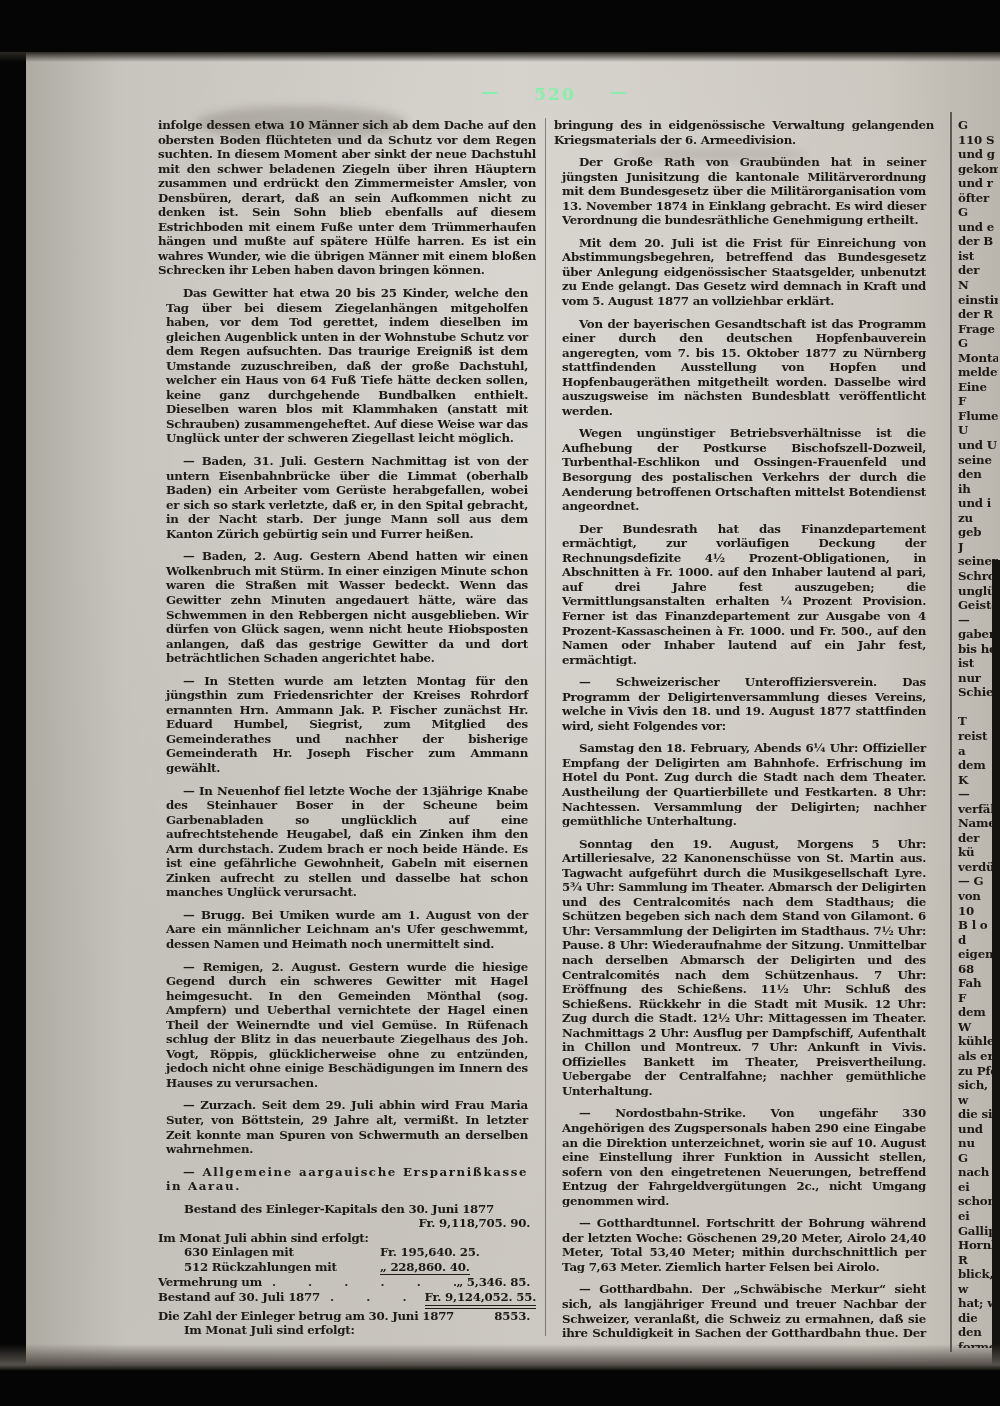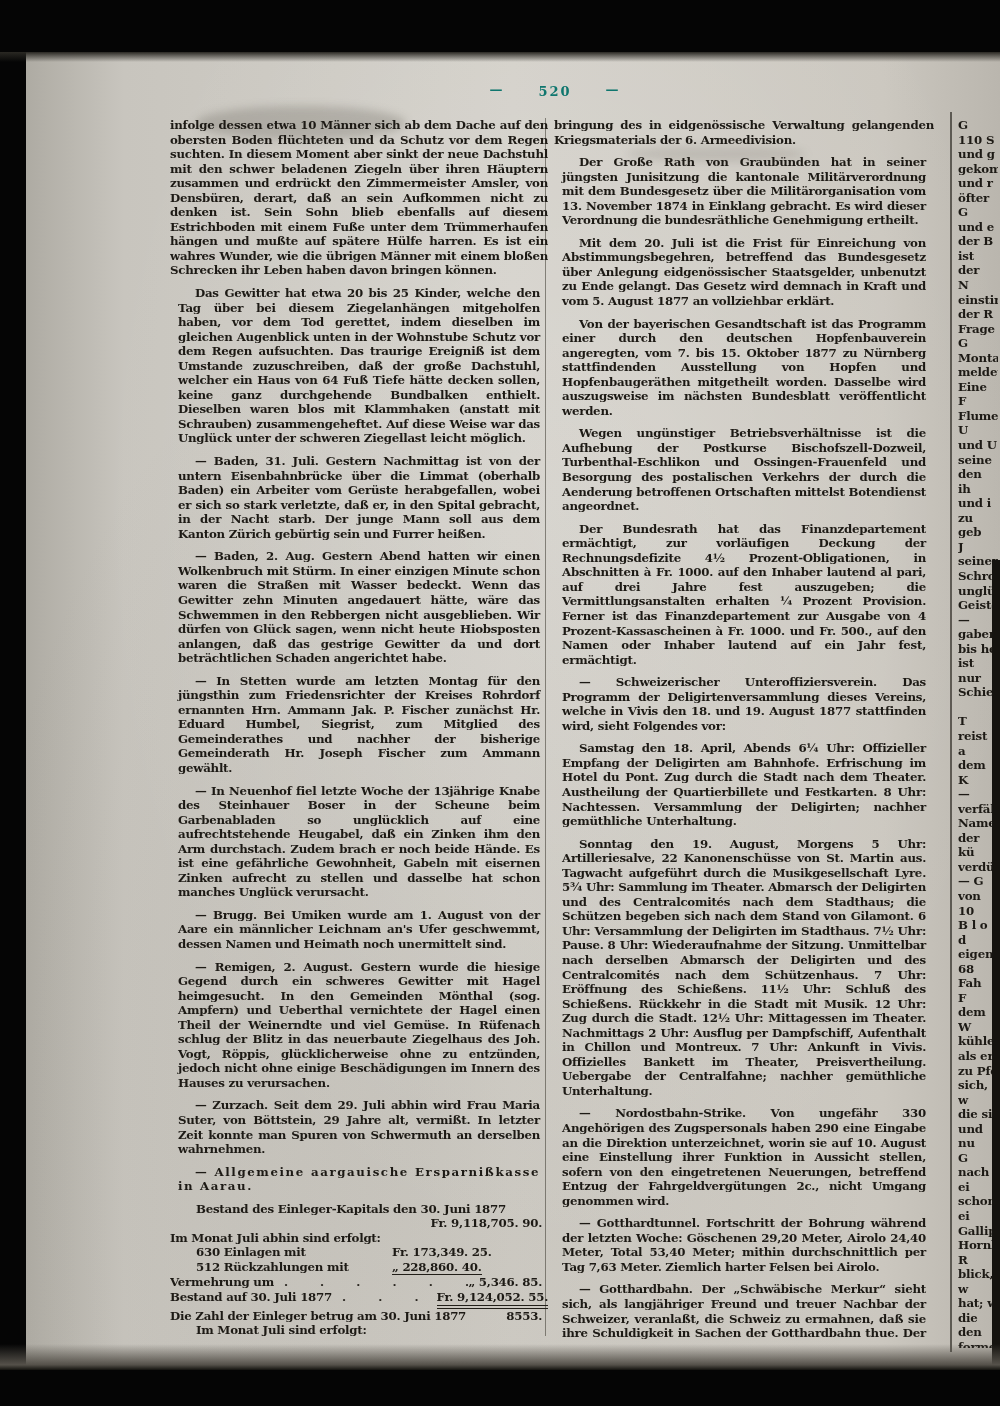--- a/index.html
+++ b/index.html
@@ -24,33 +24,33 @@
   .band-bottom::before{content:"";position:absolute;left:0;top:-26px;width:1000px;height:26px;
          background:linear-gradient(rgba(20,19,16,0),#55514a 80%,#14130f);}
   .right-shadow{position:absolute;right:0;top:560px;width:8px;height:812px;background:#15130f;}
   .smudge{position:absolute;border-radius:50%;filter:blur(4px);}
   .sm1{left:170px;top:56px;width:210px;height:34px;background:rgba(70,64,56,0.22);}
   .sm2{left:600px;top:96px;width:180px;height:16px;background:rgba(70,64,56,0.14);}
   .sm3{left:210px;top:1330px;width:300px;height:18px;background:rgba(70,64,56,0.10);}
 
   
   .pagenum{position:absolute;left:330px;top:84px;width:450px;text-align:center;
-         font-size:13px;font-weight:bold;color:#0f766e;letter-spacing:2px;}
+         font-size:17px;font-weight:bold;color:#86efac;letter-spacing:2px;}
   .pagenum .d{display:inline-block;margin:0 34px;transform:translateY(-2px);}
 
   
   .divider{position:absolute;width:1px;background:rgba(60,56,48,0.55);}
   .div1{left:545px;top:118px;height:1218px;}
   .div2{left:950px;top:112px;height:1240px;width:2px;background:rgba(40,37,31,0.65);}
 
   
   .col{position:absolute;top:118px;height:1222px;overflow:hidden;color:#1d1a15;
        font-size:11.8px;line-height:14.55px;font-weight:bold;letter-spacing:-0.25px;
        text-align:justify;}
-  #colL{left:170px;width:378px;}
+  #colL{left:158px;width:378px;}
   #colR{left:554px;width:380px;}
   .p{text-indent:17px;margin:8px;}
   .p-cont{text-indent:0;margin:0;}
   .gesperrt{letter-spacing:1.6px;}
   
   .bank{margin:1px 0;}
   .bkrow{display:flex;align-items:baseline;white-space:nowrap;}
   .bl{flex:0 0 auto;}
   .leader{flex:1 1 auto;overflow:hidden;letter-spacing:14px;color:#2a2620;text-indent:10px;}
   .bv{flex:0 0 auto;text-align:right;}
@@ -103,21 +103,21 @@
           <span class="bl">Bestand des Einleger-Kapitals den 30. Juni 1877</span>
         </div>
       <div class="bkrow vonly vr8">
           <span class="bv">Fr. 9,118,705. 90.</span>
         </div>
       <div class="bkrow">
           <span class="bl">Im Monat Juli abhin sind erfolgt:</span>
         </div>
       <div class="bkrow ind1 vmid">
           <span class="bl">630 Einlagen mit</span>
-          <span class="bv">Fr. 173,349. 25.</span>
+          <span class="bv">Fr. 195,640. 25.</span>
         </div>
       <div class="bkrow ind1 vmid u">
           <span class="bl">512 Rückzahlungen mit</span>
           <span class="bv">„  228,860. 40.</span>
         </div>
       <div class="bkrow vr8">
           <span class="bl">Vermehrung um</span>
           <span class="leader">.       .       .       .       .       .</span>
           <span class="bv">„       5,346. 85.</span>
         </div>
@@ -166,21 +166,21 @@
   </div>
 
   <div class="col" id="colR">
     <p class="p-cont">bringung des in eidgenössische Verwaltung gelangenden Kriegsmaterials der 6. Armeedivision.</p>
     <p class="p">Der Große Rath von Graubünden hat in seiner jüngsten Junisitzung die kantonale Militärverordnung mit dem Bundesgesetz über die Militärorganisation vom 13. November 1874 in Einklang gebracht. Es wird dieser Verordnung die bundesräthliche Genehmigung ertheilt.</p>
     <p class="p">Mit dem 20. Juli ist die Frist für Einreichung von Abstimmungsbegehren, betreffend das Bundesgesetz über Anlegung eidgenössischer Staatsgelder, unbenutzt zu Ende gelangt. Das Gesetz wird demnach in Kraft und vom 5. August 1877 an vollziehbar erklärt.</p>
     <p class="p">Von der bayerischen Gesandtschaft ist das Programm einer durch den deutschen Hopfenbauverein angeregten, vom 7. bis 15. Oktober 1877 zu Nürnberg stattfindenden Ausstellung von Hopfen und Hopfenbaugeräthen mitgetheilt worden. Dasselbe wird auszugsweise im nächsten Bundesblatt veröffentlicht werden.</p>
     <p class="p">Wegen ungünstiger Betriebsverhältnisse ist die Aufhebung der Postkurse Bischofszell-Dozweil, Turbenthal-Eschlikon und Ossingen-Frauenfeld und Besorgung des postalischen Verkehrs der durch die Aenderung betroffenen Ortschaften mittelst Botendienst angeordnet.</p>
     <p class="p">Der Bundesrath hat das Finanzdepartement ermächtigt, zur vorläufigen Deckung der Rechnungsdefizite 4½ Prozent-Obligationen, in Abschnitten à Fr. 1000. auf den Inhaber lautend al pari, auf drei Jahre fest auszugeben; die Vermittlungsanstalten erhalten ¼ Prozent Provision. Ferner ist das Finanzdepartement zur Ausgabe von 4 Prozent-Kassascheinen à Fr. 1000. und Fr. 500., auf den Namen oder Inhaber lautend auf ein Jahr fest, ermächtigt.</p>
     <p class="p">— Schweizerischer Unteroffiziersverein. Das Programm der Deligirtenversammlung dieses Vereins, welche in Vivis den 18. und 19. August 1877 stattfinden wird, sieht Folgendes vor:</p>
-    <p class="p">Samstag den 18. April, Abends 6¼ Uhr: Offizieller Empfang der Deligirten am Bahnhofe. Erfrischung im Hotel du Pont. Zug durch die Stadt nach dem Theater. Austheilung der Quartierbillete und Festkarten. 8 Uhr: Nachtessen. Versammlung der Deligirten; nachher gemüthliche Unterhaltung.</p>
+    <p class="p">Samstag den 18. February, Abends 6¼ Uhr: Offizieller Empfang der Deligirten am Bahnhofe. Erfrischung im Hotel du Pont. Zug durch die Stadt nach dem Theater. Austheilung der Quartierbillete und Festkarten. 8 Uhr: Nachtessen. Versammlung der Deligirten; nachher gemüthliche Unterhaltung.</p>
     <p class="p">Sonntag den 19. August, Morgens 5 Uhr: Artilleriesalve, 22 Kanonenschüsse von St. Martin aus. Tagwacht aufgeführt durch die Musikgesellschaft Lyre. 5¾ Uhr: Sammlung im Theater. Abmarsch der Deligirten und des Centralcomités nach dem Stadthaus; die Schützen begeben sich nach dem Stand von Gilamont. 6 Uhr: Versammlung der Deligirten im Stadthaus. 7½ Uhr: Pause. 8 Uhr: Wiederaufnahme der Sitzung. Unmittelbar nach derselben Abmarsch der Deligirten und des Centralcomités nach dem Schützenhaus. 7 Uhr: Eröffnung des Schießens. 11½ Uhr: Schluß des Schießens. Rückkehr in die Stadt mit Musik. 12 Uhr: Zug durch die Stadt. 12½ Uhr: Mittagessen im Theater. Nachmittags 2 Uhr: Ausflug per Dampfschiff, Aufenthalt in Chillon und Montreux. 7 Uhr: Ankunft in Vivis. Offizielles Bankett im Theater, Preisvertheilung. Uebergabe der Centralfahne; nachher gemüthliche Unterhaltung.</p>
     <p class="p">— Nordostbahn-Strike. Von ungefähr 330 Angehörigen des Zugspersonals haben 290 eine Eingabe an die Direktion unterzeichnet, worin sie auf 10. August eine Einstellung ihrer Funktion in Aussicht stellen, sofern von den eingetretenen Neuerungen, betreffend Entzug der Fahrgeldvergütungen 2c., nicht Umgang genommen wird.</p>
     <p class="p">— Gotthardtunnel. Fortschritt der Bohrung während der letzten Woche: Göschenen 29,20 Meter, Airolo 24,40 Meter, Total 53,40 Meter; mithin durchschnittlich per Tag 7,63 Meter. Ziemlich harter Felsen bei Airolo.</p>
     <p class="p">— Gotthardbahn. Der „Schwäbische Merkur“ sieht sich, als langjähriger Freund und treuer Nachbar der Schweizer, veranlaßt, die Schweiz zu ermahnen, daß sie ihre Schuldigkeit in Sachen der Gotthardbahn thue. Der Antheil, welcher der Schweiz nach dem Luzerner-Protokolle zugefallen sei, erscheine Angesichts der vielfachen und überwiegenden Vortheile, die sie aus der Bahn ziehe, als ein sehr mäßiger. Allerdings werde Deutschland Alles thun, was ihm vernünftiger Weise könne zugemuthet werden; allein es gebe eine Grenze, über welche man auch in Deutschland nicht hinausgehen könne und werde. Die Schweiz möge bedenken, was mit ihrer etwaigen Weigerung auf dem Spiele stehe; will die Schweiz den Zusammensturz der Gesellschaft und die Sistirung des Baues ruhig abwarten? Will sie zwischen Deutschland und Italien noch französische Hand im Spiele haben oder dulden? Das Beßte wäre nach Ansicht des Verfassers, der Eintritt des Bundes selbst in den fehlenden Bedarf; allein er enthält sich, in die inneren Dinge der Schweiz hineinzureden. Aber mögen die Schweizer, schließt der Artikel, bald von der Eifersucht und von kleinen Gesichtskreisen lassen und zusammenstehen, wie wir es oft von ihnen gesehen, sobald eine That zu geschehen hatte in hohem freundeidgenössischen Sinne, opferbereit für ein großes und ruhmvolles Werk.</p>
   </div>
 
   <div id="colE">G
 110 S
 und g
 gekom

